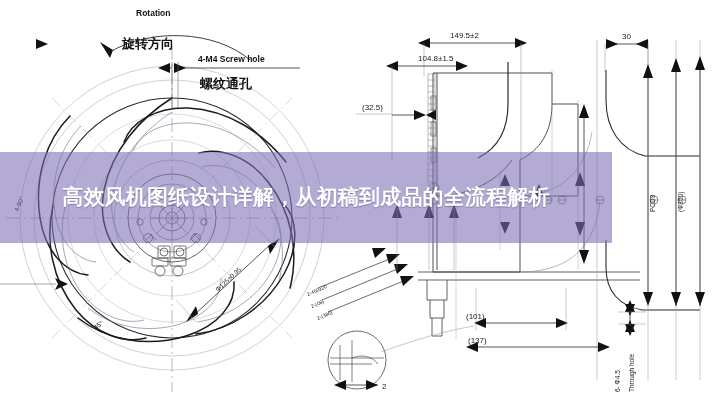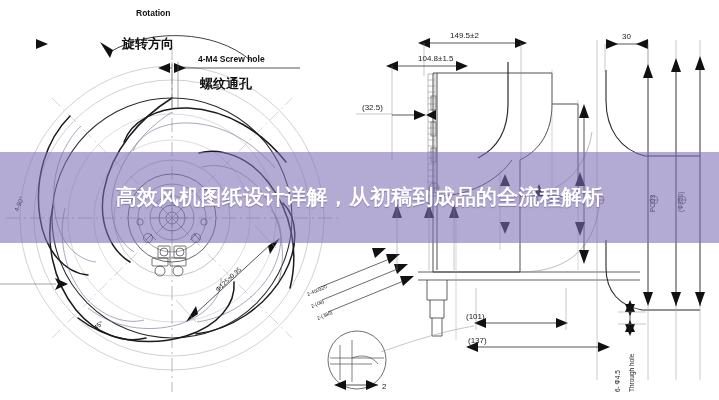--- a/index.html
+++ b/index.html
@@ -8,21 +8,21 @@
     position:relative;width:719px;height:400px;overflow:hidden;background:#ffffff;
   }
   #blueprint{position:absolute;left:0;top:0;width:719px;height:400px;}
   .dimtxt{font-family:"Liberation Sans",sans-serif;font-size:8px;fill:#1a1a1a;}
   .dimtxt-sm{font-family:"Liberation Sans",sans-serif;font-size:6.5px;fill:#1a1a1a;}
   .dimtxt-tiny{font-family:"Liberation Sans",sans-serif;font-size:5px;fill:#1a1a1a;}
   .cnlabel{font-family:"DejaVu Sans",sans-serif;font-size:13px;fill:#111;font-weight:600;}
   .enlabel{font-family:"Liberation Sans",sans-serif;font-size:8.5px;fill:#111;font-weight:600;}
   
   #band{
-    position:absolute;left:0;top:152px;width:719px;height:91px;
+    position:absolute;left:0;top:152px;width:612px;height:91px;
     background:rgba(124,110,180,0.58);
     display:flex;align-items:center;justify-content:center;
   }
   #band-title{
     width:646px;margin:0 auto;text-align:center;color:#ffffff;
     font-family:"DejaVu Sans","Liberation Sans",sans-serif;
     font-weight:700;font-size:21px;line-height:1.38;
     letter-spacing:0.2px;
     text-shadow:0 1px 1px rgba(40,30,80,0.35);
   }

